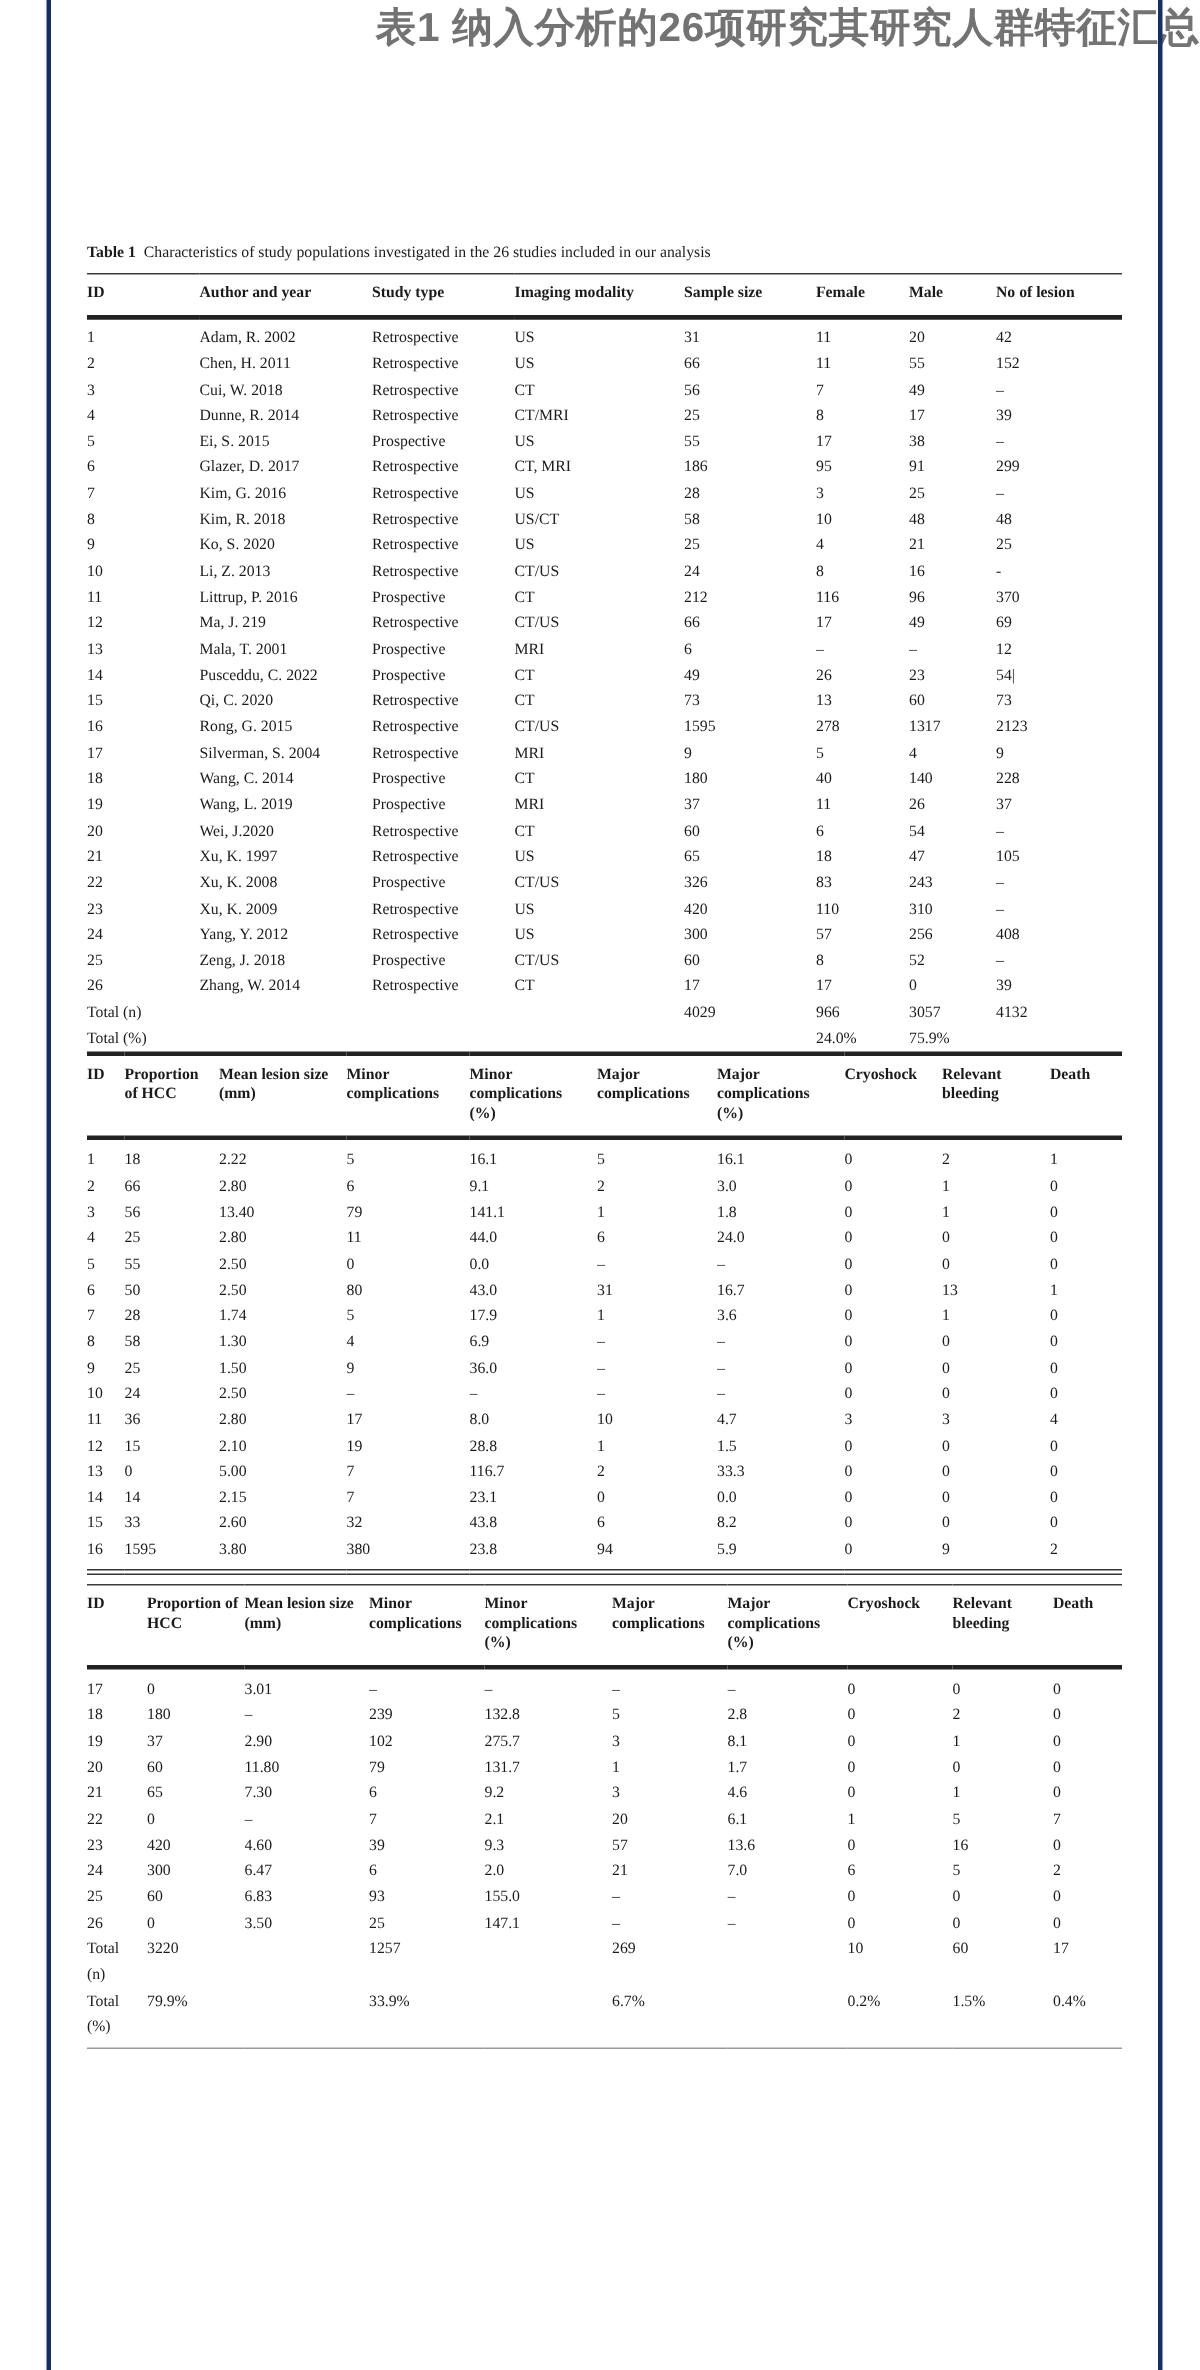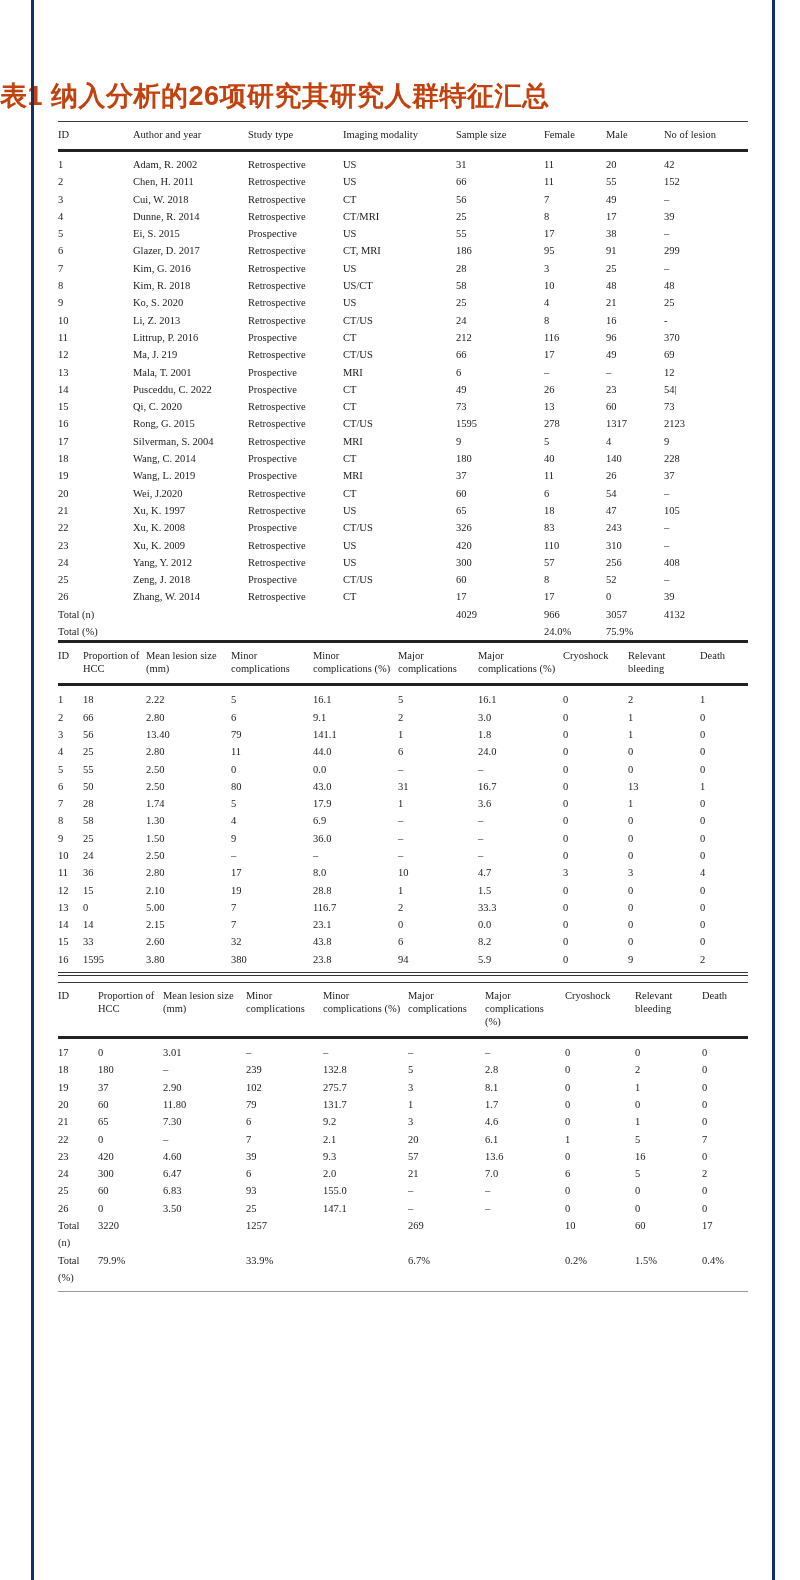--- a/index.html
+++ b/index.html
@@ -5,32 +5,32 @@
   html,body{margin:0;padding:0;}
   body{
     width:800px;height:1580px;position:relative;background:#ffffff;
     font-family:"Liberation Serif","DejaVu Serif",serif;color:#1b1b1b;
     overflow:hidden;
   }
   .side-bar{position:absolute;top:0;width:3px;height:1580px;background:#13306b;}
   .side-bar.left{left:31px;}
   .side-bar.right{left:772px;}
   .page-title{
-    margin-top:78px;text-align:left;
+    text-align:right;
     font-family:"Liberation Sans","DejaVu Sans",sans-serif;
-    font-weight:700;font-size:27px;color:#c2410c;letter-spacing:0.5px;
+    font-weight:700;font-size:27px;color:#737373;letter-spacing:0.5px;
   }
   .content{margin-left:58px;width:690px;}
   .caption{font-size:10.5px;line-height:13px;margin:0;}
   .caption .cap-b{font-weight:700;}
   .caption-a{margin-top:126px;}
   .caption-c{margin-top:28px;}
   table{border-collapse:collapse;table-layout:fixed;width:690px;}
   th{
-    font-weight:400;text-align:left;font-size:10.5px;line-height:13px;
+    font-weight:700;text-align:left;font-size:10.5px;line-height:13px;
     vertical-align:top;padding:6px 4px 8px 0;
   }
   td{
     font-size:10.5px;line-height:17.3px;vertical-align:top;
     padding:0 4px 0 0;overflow:hidden;white-space:normal;
   }
   .tblA{margin-top:7px;}
   .tblA thead th{border-top:1.5px solid #3c3c3c;border-bottom:3px solid #222;}
   .tblA tbody tr:first-child td{padding-top:4px;}
   .tblB thead th{border-top:3px solid #222;border-bottom:3px solid #222;}
@@ -44,20 +44,21 @@
 </head>
 <body>
 
 <div class="side-bar left"></div>
 <div class="side-bar right"></div>
 
 <div class="page-title">表1  纳入分析的26项研究其研究人群特征汇总</div>
 
 <div class="content">
 
+  <p class="caption caption-a"><span class="cap-b">Table 1</span>&nbsp;&nbsp;<span>Characteristics of study populations investigated in the 26 studies included in our analysis</span></p>
 
   <table class="tblA">
     <colgroup>
       <col style="width:75px">
         <col style="width:115px">
         <col style="width:95px">
         <col style="width:113px">
       <col style="width:88px">
         <col style="width:62px">
         <col style="width:58px">

